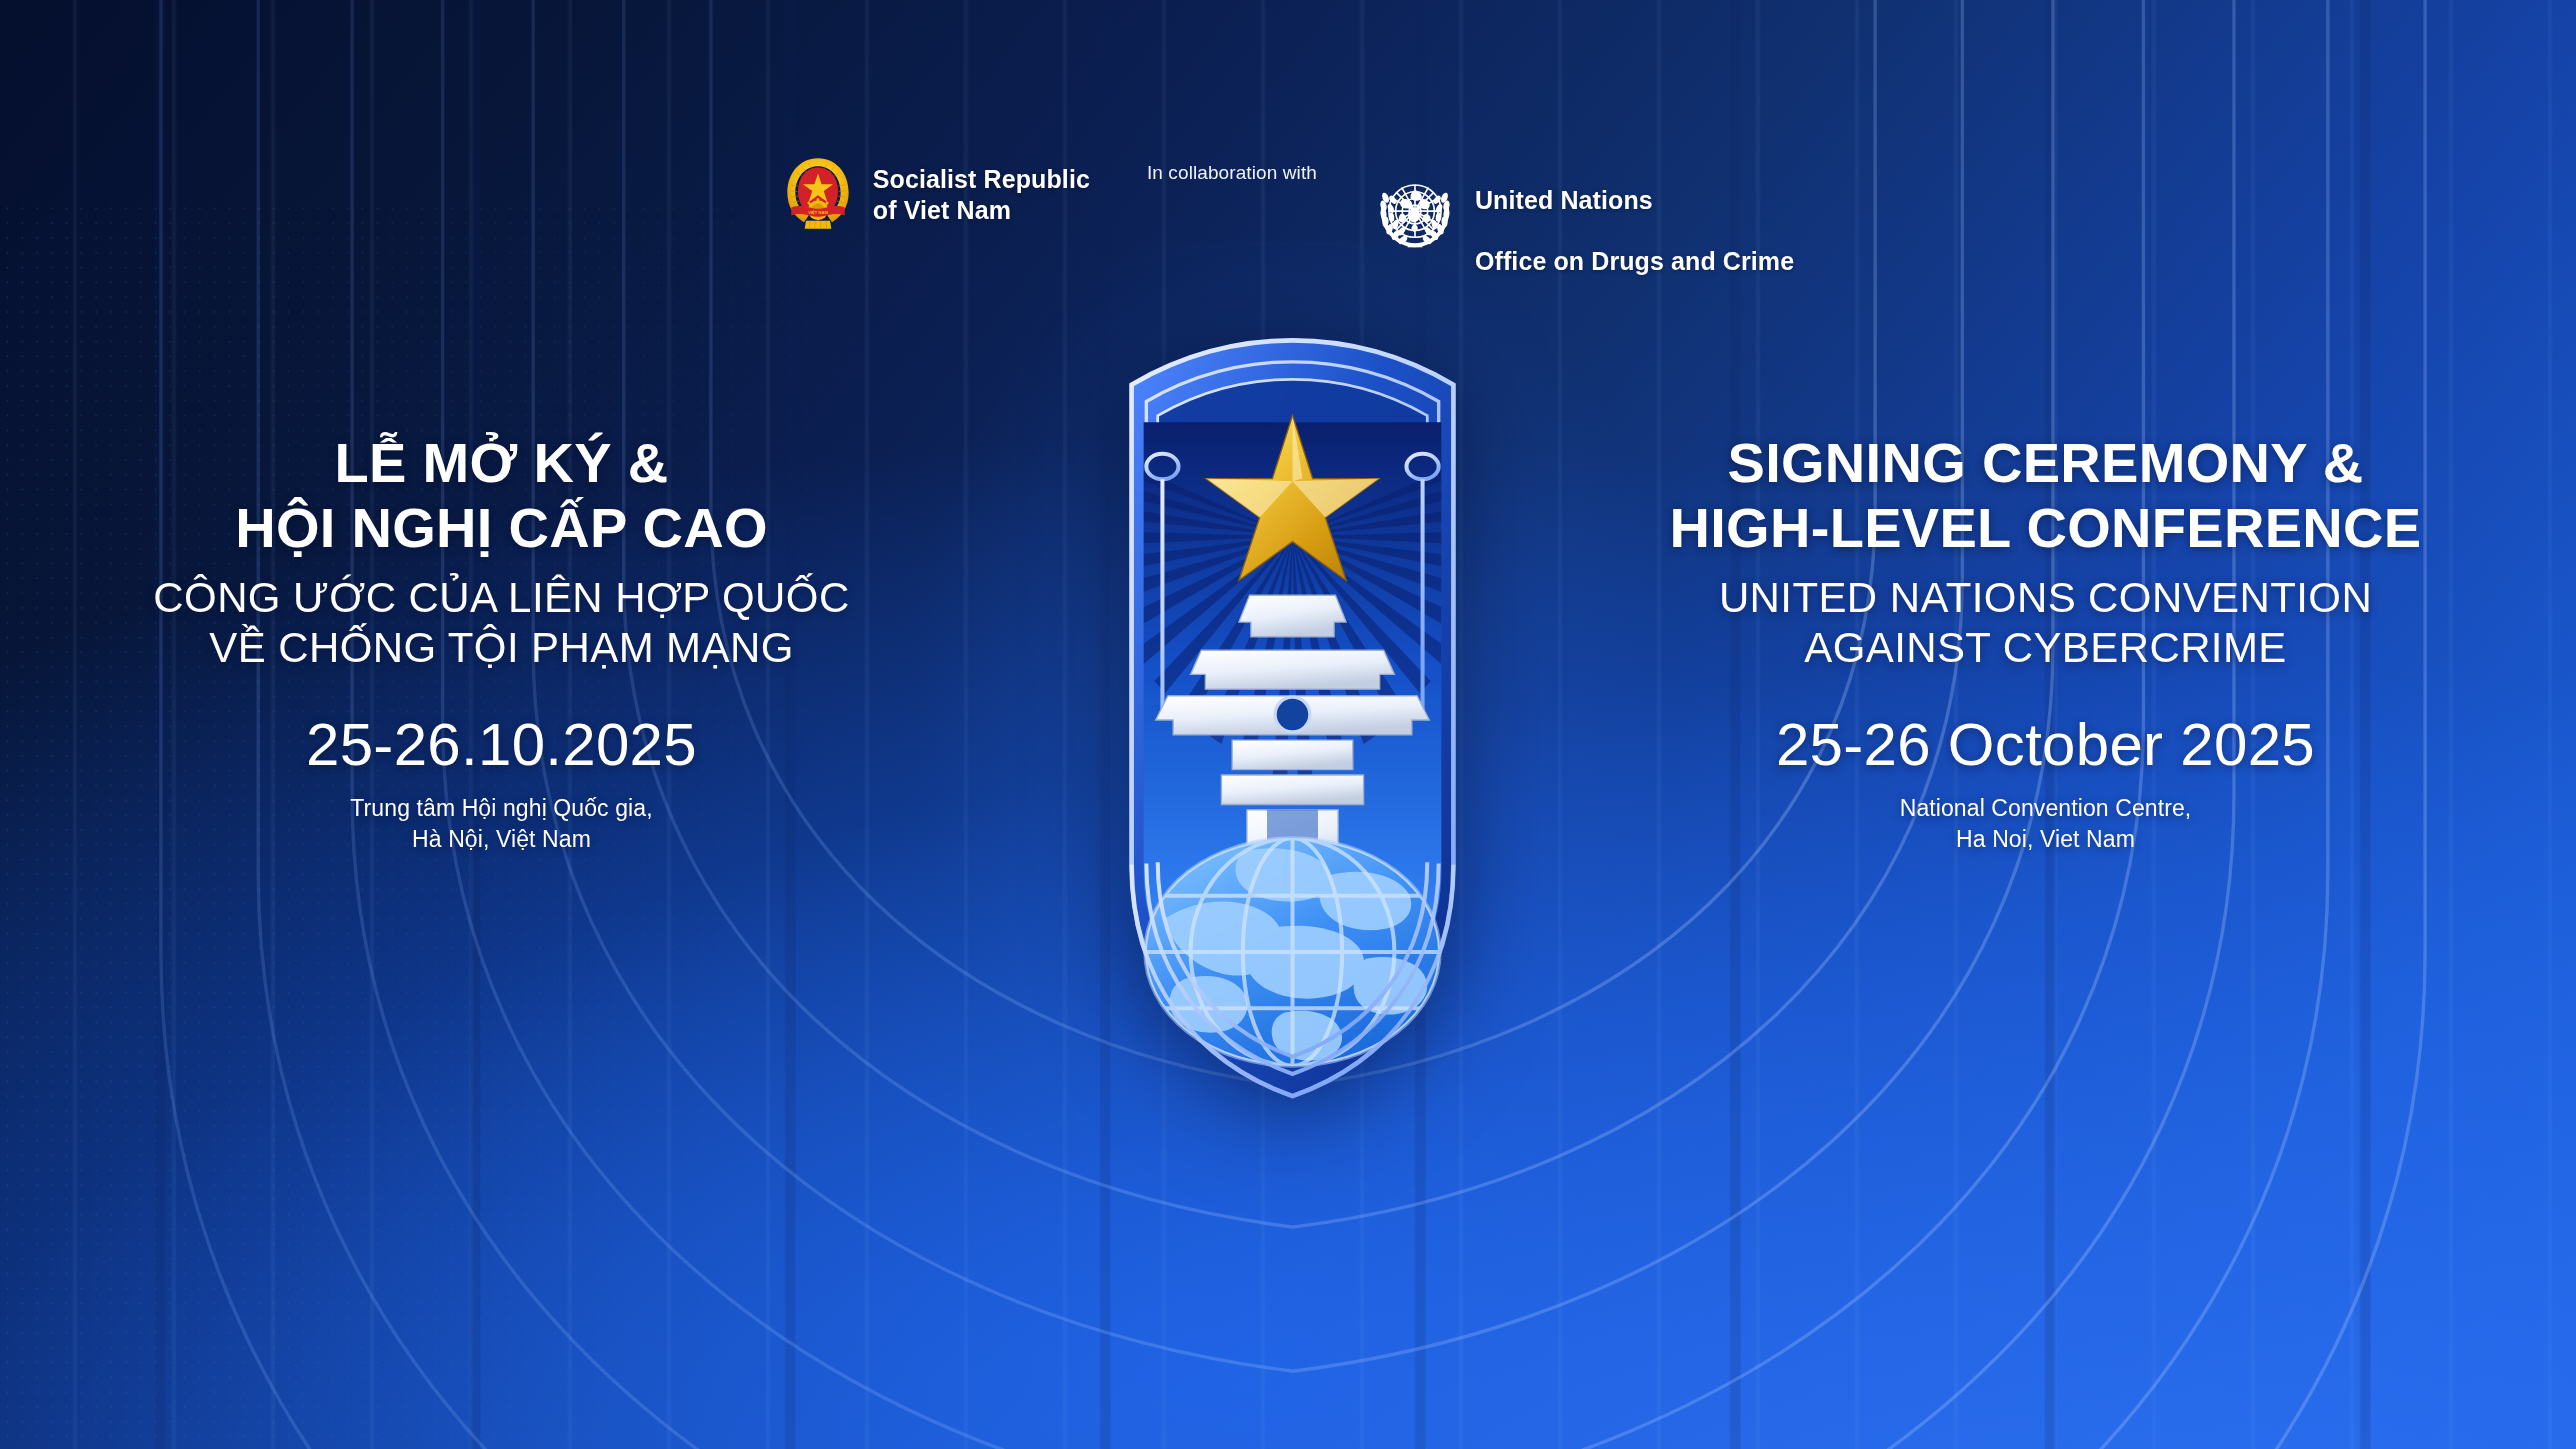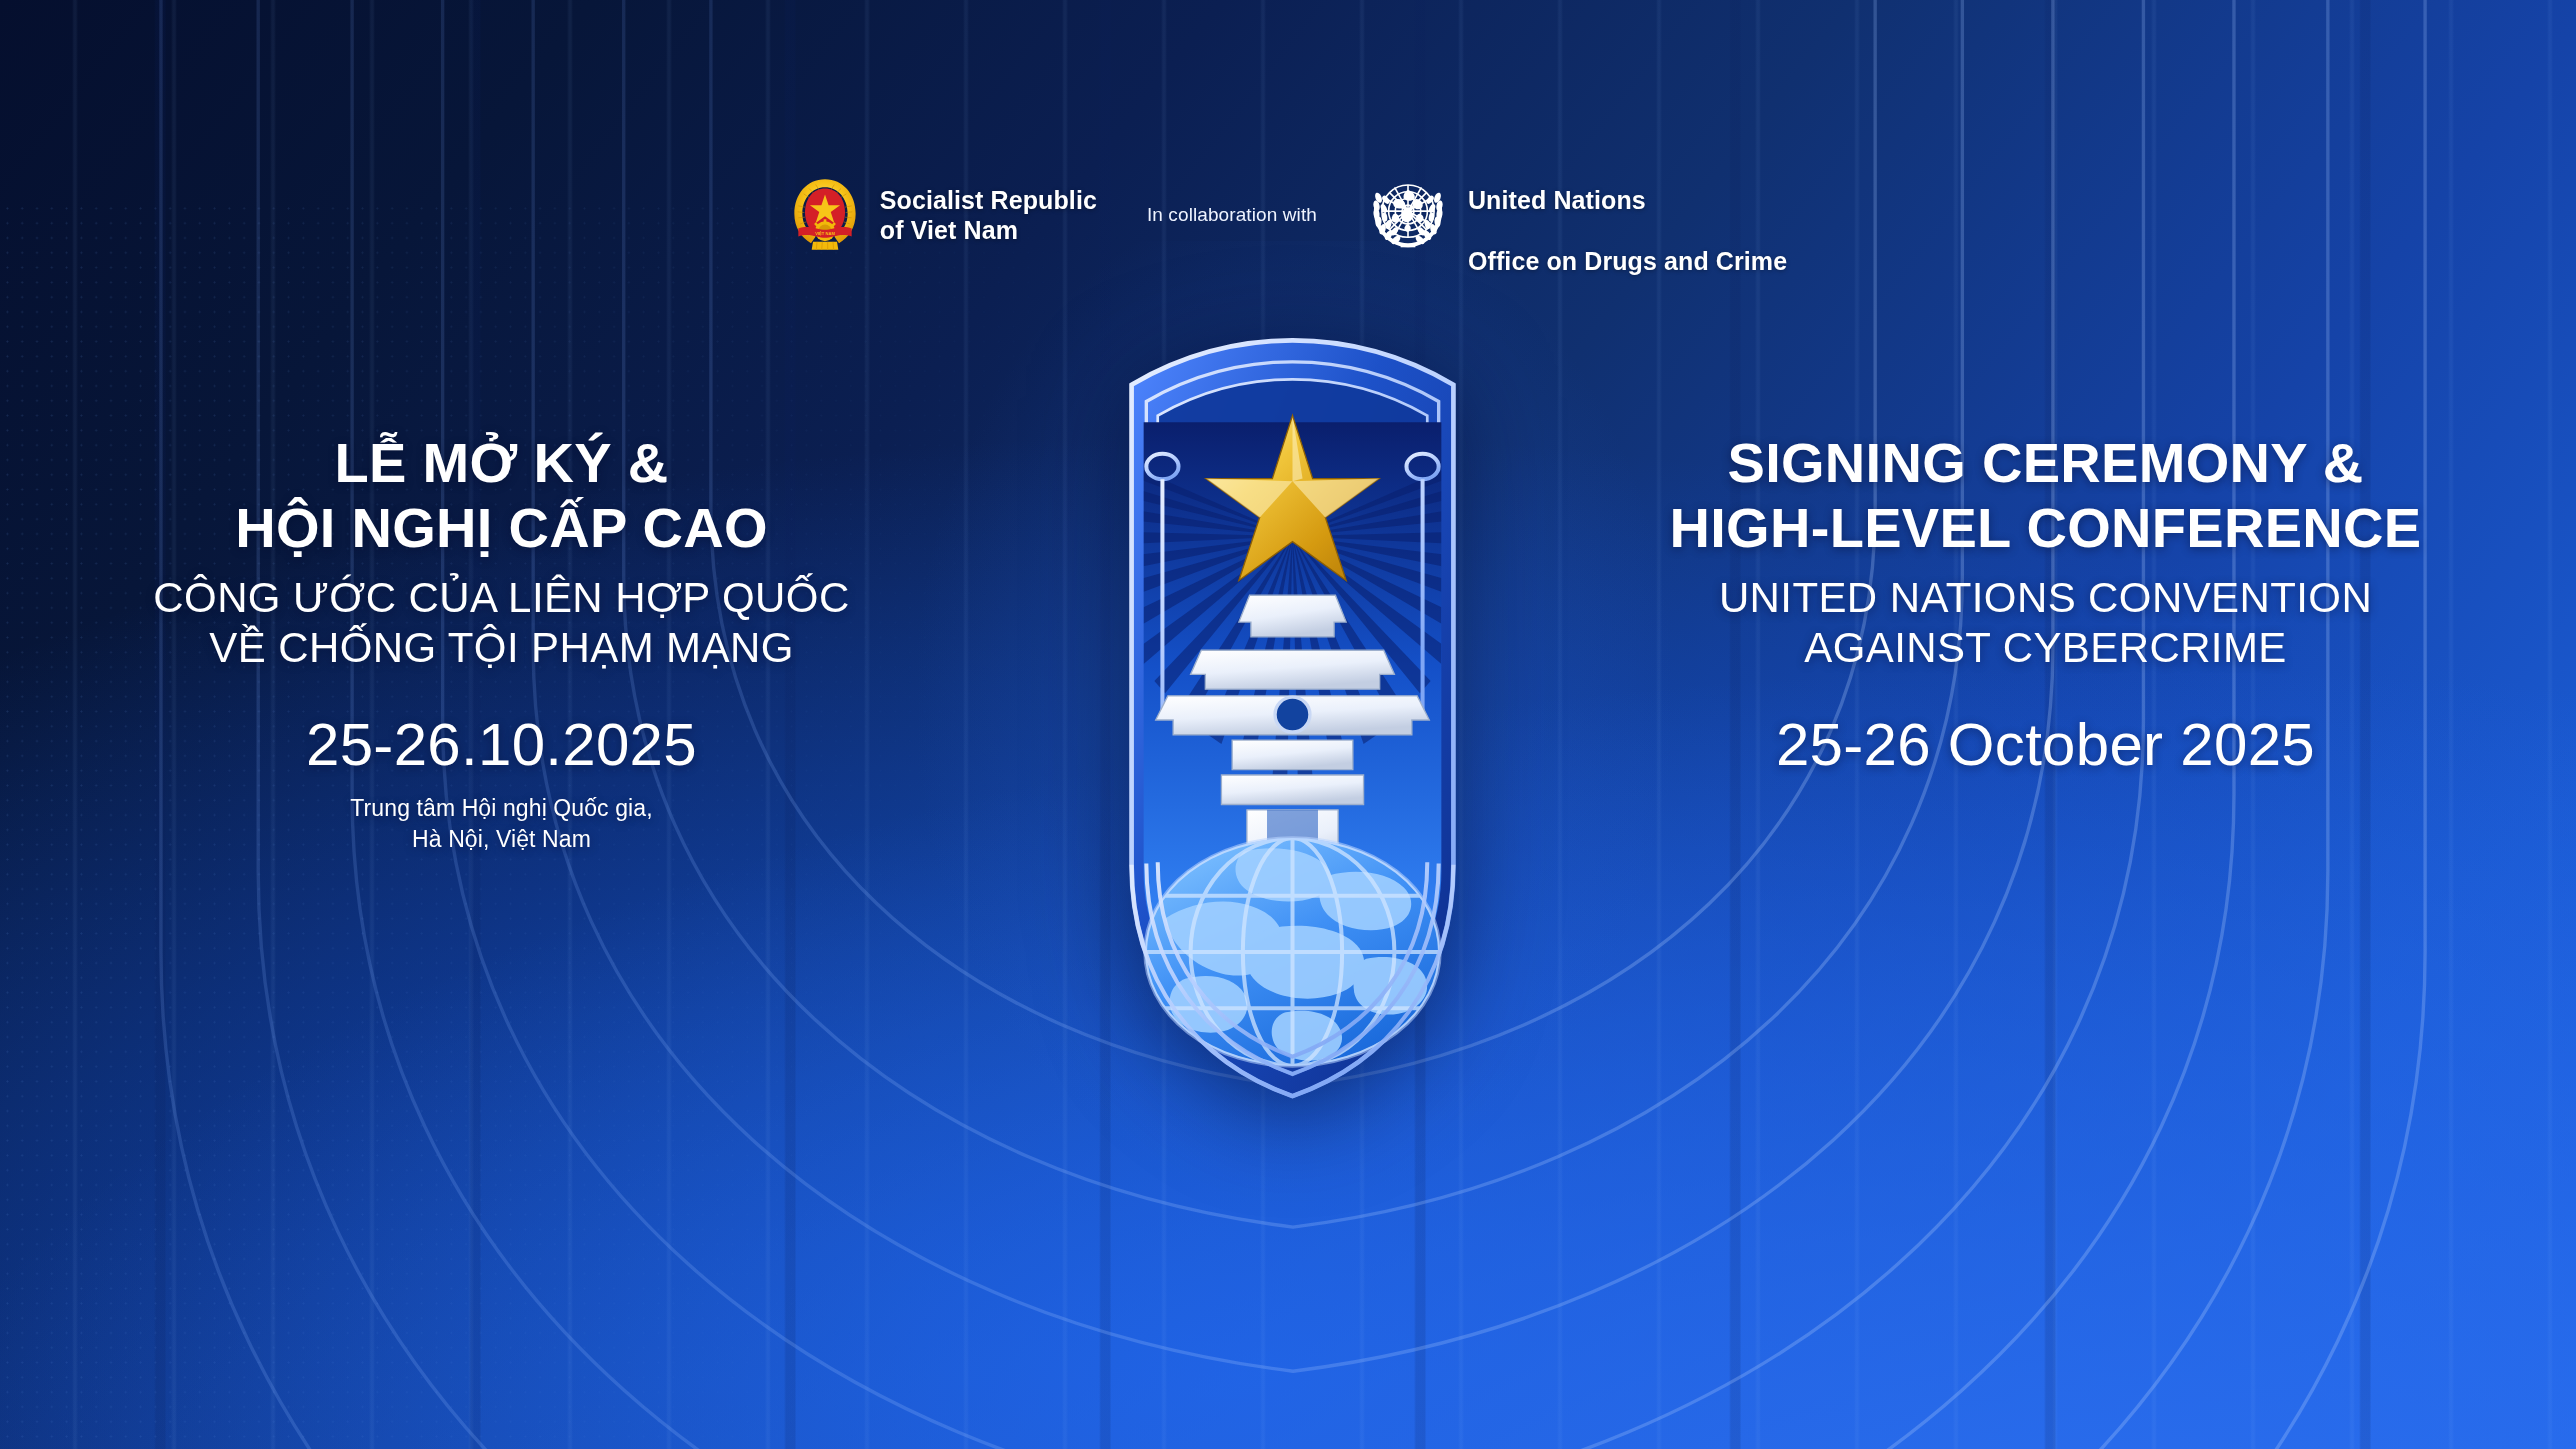--- a/index.html
+++ b/index.html
@@ -59,21 +59,21 @@
     pointer-events:none;
   }
 
   
   .contours{ position:absolute; inset:0; pointer-events:none; }
   .contours svg{ position:absolute; left:0; top:0; width:2576px; height:1449px; }
 
   
   .header{
     position:absolute; left:0; top:154px; width:2576px;
-    display:flex; align-items:center; justify-content:center; gap:2px;
+    display:flex; align-items:flex-start; justify-content:center; gap:9px;
     z-index:40;
   }
   .org{ display:flex; align-items:center; gap:19px; }
   .org-name{
     color:#ffffff; font-size:25px; font-weight:700; line-height:1.22;
     letter-spacing:0.1px; white-space:pre-line;
     text-shadow:0 1.3px 4px rgba(0,0,0,.35);
   }
   .collab{
     color:#eef3ff; font-size:19px; font-weight:400;
@@ -428,18 +428,20 @@
       <div class="venue">Trung tâm Hội nghị Quốc gia,
 Hà Nội, Việt Nam</div>
     </div>
 
     <div class="col right">
       <div class="title">SIGNING CEREMONY &amp;
 HIGH-LEVEL CONFERENCE</div>
       <div class="subtitle">UNITED NATIONS CONVENTION
 AGAINST CYBERCRIME</div>
       <div class="date">25-26 October 2025</div>
+      <div class="venue">National Convention Centre,
+Ha Noi, Viet Nam</div>
     </div>
 
   </div>
 
 </div>
 
 
 </body></html>

